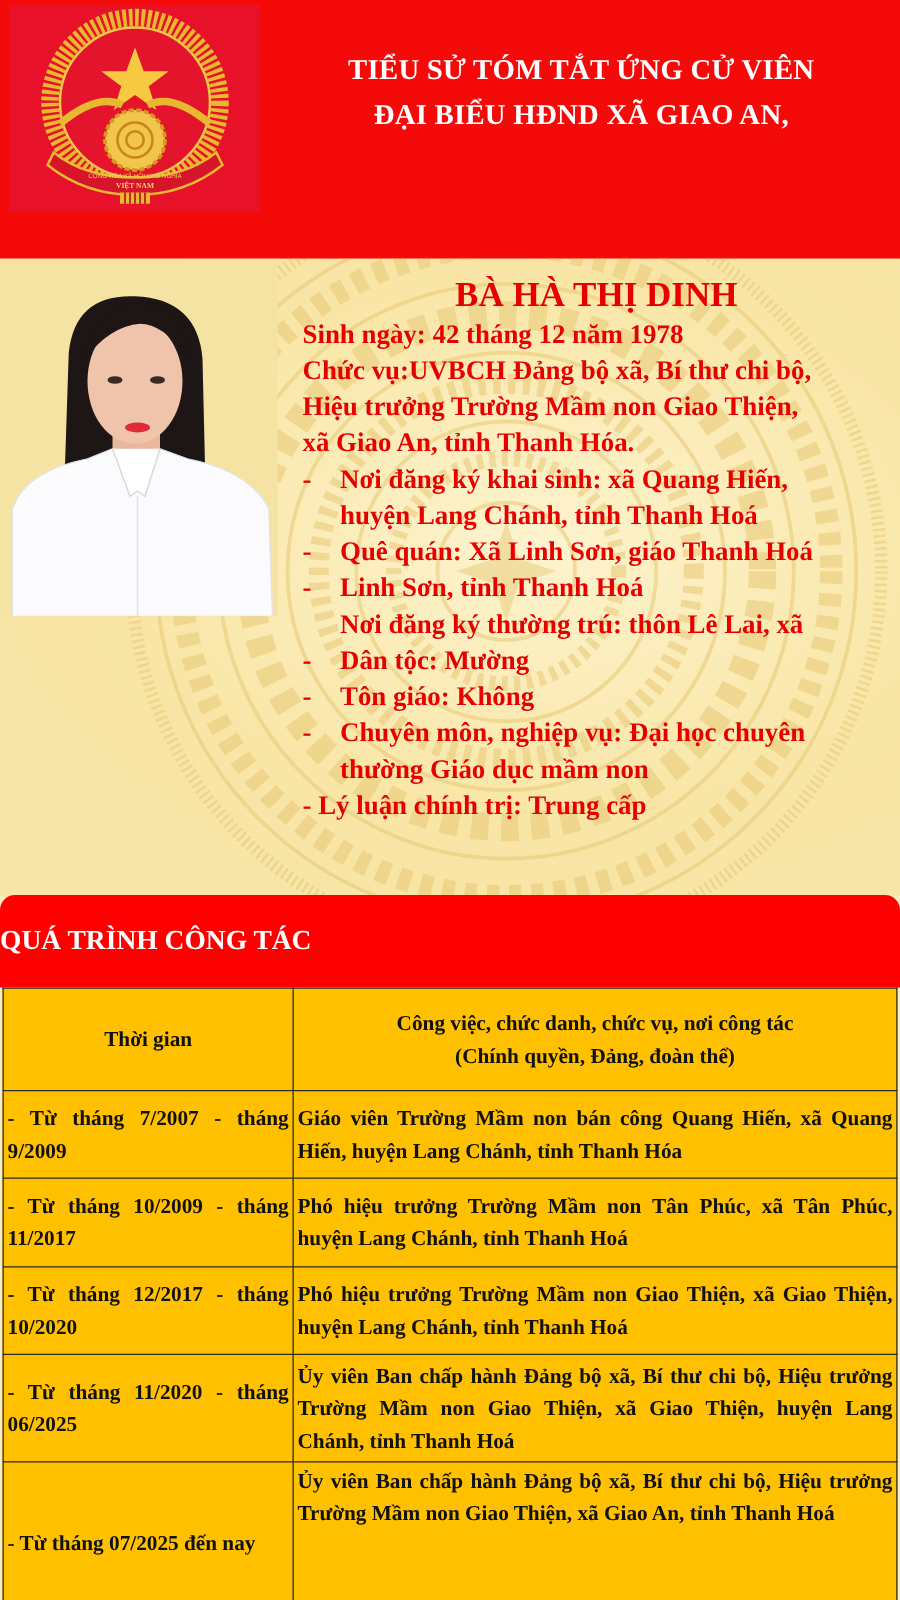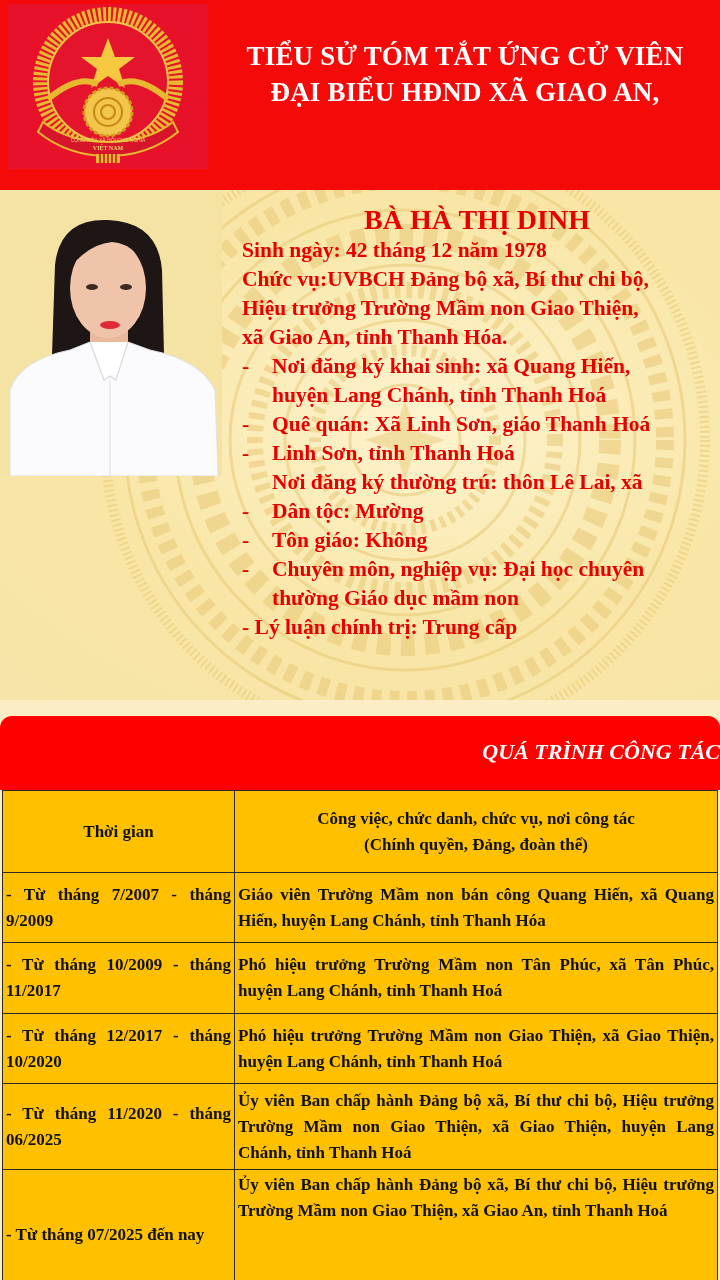--- a/index.html
+++ b/index.html
@@ -12,27 +12,27 @@
     background: #f50a0a;
   }
   .emblem-box {
     position: absolute; left: 8px; top: 4px; width: 200px; height: 165px;
     background: #e8112a;
   }
   .emblem-box svg { width: 100%; height: 100%; display: block; }
   .header-title {
     position: absolute; left: 210px; top: 38px; width: 510px;
     text-align: center; color: #fff; font-weight: bold;
-    font-size: 27px; line-height: 36px; letter-spacing: 0.2px;
+    font-size: 23px; line-height: 36px; letter-spacing: 0.2px;
   }
   .header-title div { white-space: nowrap; }
 
   
   .bio {
-    position: absolute; left: 0; top: 190px; width: 720px; height: 510px;
+    position: absolute; left: 0; top: 207px; width: 720px; height: 510px;
     background: radial-gradient(ellipse at 60% 45%, #fdf3cf 0%, #f9e6a6 55%, #f6e4a8 100%);
     overflow: hidden;
     padding-left: 24px;
   }
   .drum { position: absolute; left: 95px; top: -60px; width: 620px; height: 620px; }
   .photo {
     position: absolute; left: 0; top: 0; width: 222px; height: 286px;
     background: linear-gradient(180deg, #f8e7a9 0%, #f4e19f 100%);
     overflow: hidden;
   }
@@ -50,22 +50,22 @@
   .item { display: flex; }
   .item .dash { width: 30px; flex: none; }
   .item .txt { flex: 1; }
 
   
   .section-bar {
     position: absolute; left: 0; top: 716px; width: 720px; height: 74px;
     background: #fe0000; border-radius: 12px 12px 0 0;
   }
   .section-title {
-    position: absolute; left: 0; top: 22px; width: 720px; text-align: right;
-    color: #fff; font-weight: bold; font-size: 22px; line-height: 28px; font-style: italic;
+    position: absolute; left: 0; top: 22px; width: 720px; text-align: left;
+    color: #fff; font-weight: bold; font-size: 22px; line-height: 28px;
   }
 
   
   .work-table {
     position: absolute; left: 2px; top: 790px; width: 716px;
     border-collapse: collapse; background: #ffc000;
     font-size: 17px; line-height: 26px; color: #111; font-weight: bold;
   }
   .work-table td, .work-table th {
     border: 1.5px solid #2a2a2a; vertical-align: middle; padding: 0 3px;

